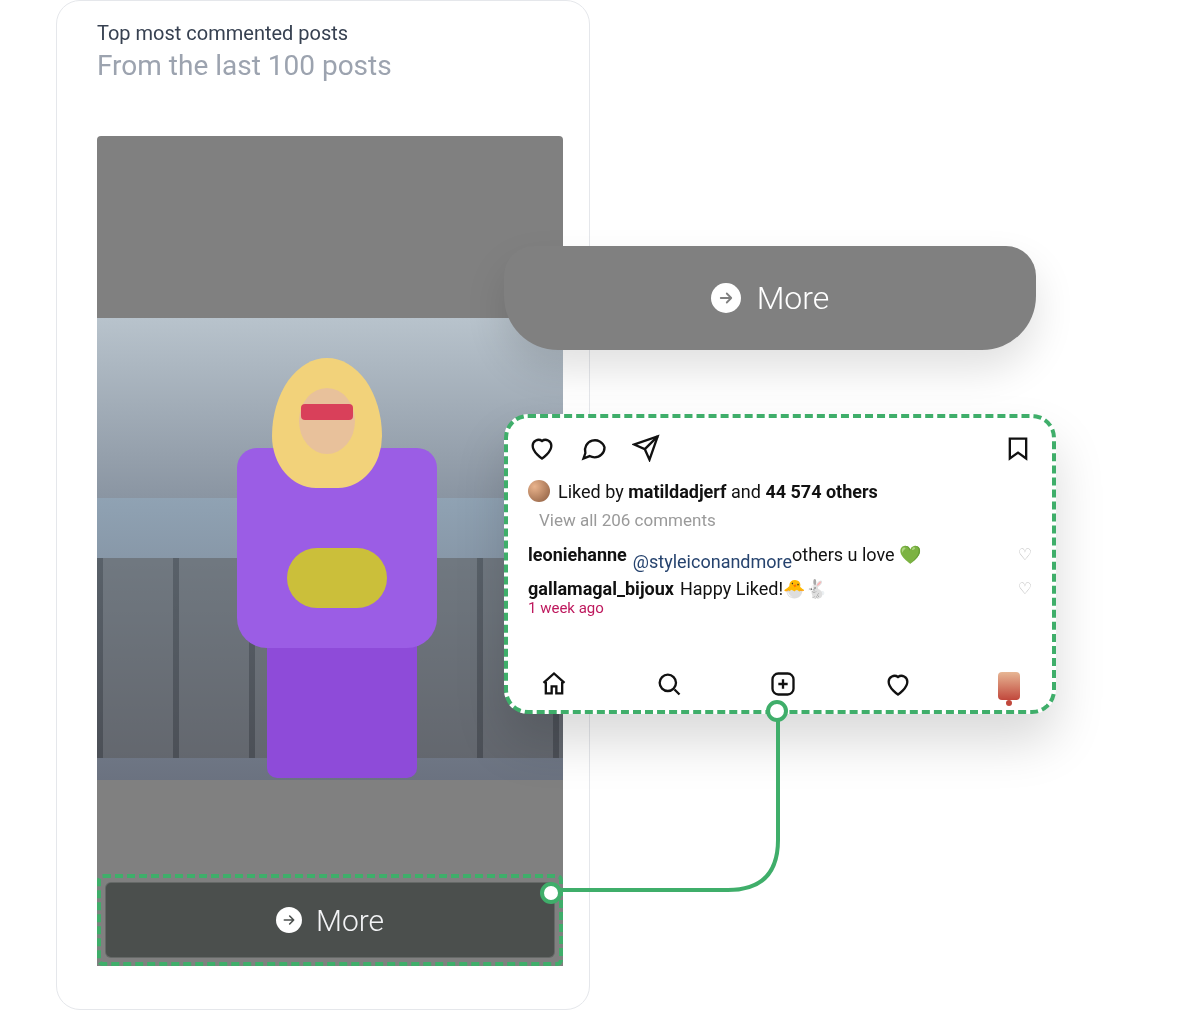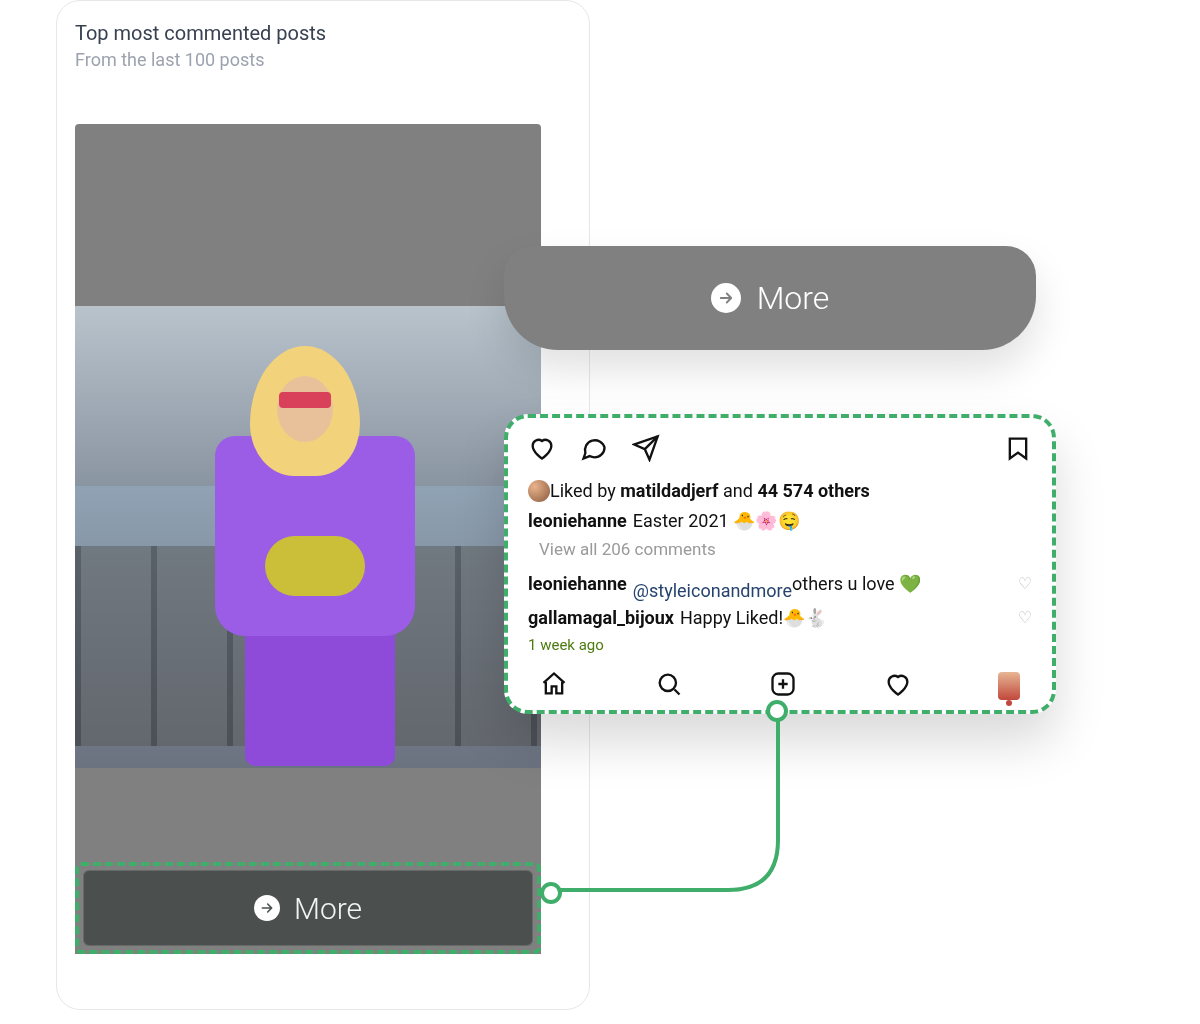--- a/index.html
+++ b/index.html
@@ -15,30 +15,30 @@
   
   .analytics-card {
     position:absolute;
     left:56px;
     top:0;
     width:534px;
     height:1010px;
     border:1px solid #e5e7eb;
     border-radius:24px;
     background:#fff;
-    padding:20px 30px 30px 18px;
+    padding:20px 30px 30px 40px;
   }
   .analytics-title {
     font-size:20px;
     color:#374151;
     font-weight:400;
     margin-bottom:4px;
   }
   .analytics-subtitle {
-    font-size:18px;
+    font-size:28px;
     color:#9ca3af;
     font-weight:400;
   }
 
   .post-block {
     position:relative;
     margin-top:54px;
     width:466px;
     height:830px;
     background:#808080;
@@ -186,21 +186,21 @@
 
   .ig-actions {
     display:flex;
     align-items:center;
     gap:24px;
   }
   .ig-actions .spacer{flex:1;}
   .ig-actions svg{width:28px;height:28px;stroke:#111;stroke-width:2;fill:none;}
 
   .ig-likes-row{
-    display:flex;
+    display:flex;align-items:center;gap:8px;
     margin-top:14px;
     font-size:18px;color:#111;
   }
   .ig-likes-row .av{
     width:22px;height:22px;border-radius:50%;
     background:radial-gradient(circle at 30% 30%, #e9b38c, #8a5a3d);
     flex:0 0 auto;
   }
   .ig-likes-row b{font-weight:700;}
 
@@ -216,21 +216,21 @@
   .ig-comment{
     margin-top:6px;font-size:18px;color:#111;display:flex;align-items:center;
   }
   .ig-comment b{font-weight:700;margin-right:6px;}
   .ig-comment .mention{color:#26436e;margin-top:15px;}
   .ig-comment .like-small{
     margin-left:auto;color:#bdbdbd;font-size:16px;
   }
 
   .ig-time{
-    margin-top:8px;font-size:15px;color:#4d7c0f;
+    font-size:15px;color:#be185d;
   }
 
   .ig-tabbar{
     margin-top:auto;
     display:flex;
     justify-content:space-between;
     align-items:center;
     padding:8px 12px 2px 12px;
   }
   .ig-tabbar svg{width:28px;height:28px;stroke:#111;stroke-width:2;fill:none;}
@@ -327,23 +327,20 @@
   <div class="ig-likes-row">
     <span class="av"></span>
     <span>
       <span>Liked by</span>
       <b>matildadjerf</b>
       <span>and</span>
       <b>44 574 others</b>
     </span>
   </div>
 
-  <div class="ig-caption">
-    <b>leoniehanne</b><span>Easter 2021 🐣🌸🤤</span>
-  </div>
 
   <div class="ig-viewall">View all 206 comments</div>
 
   <div class="ig-comment">
     <b>leoniehanne</b>
     <span class="mention">@styleiconandmore</span>
     <span> others u love 💚</span>
     <span class="like-small">♡</span>
   </div>
   <div class="ig-comment">

